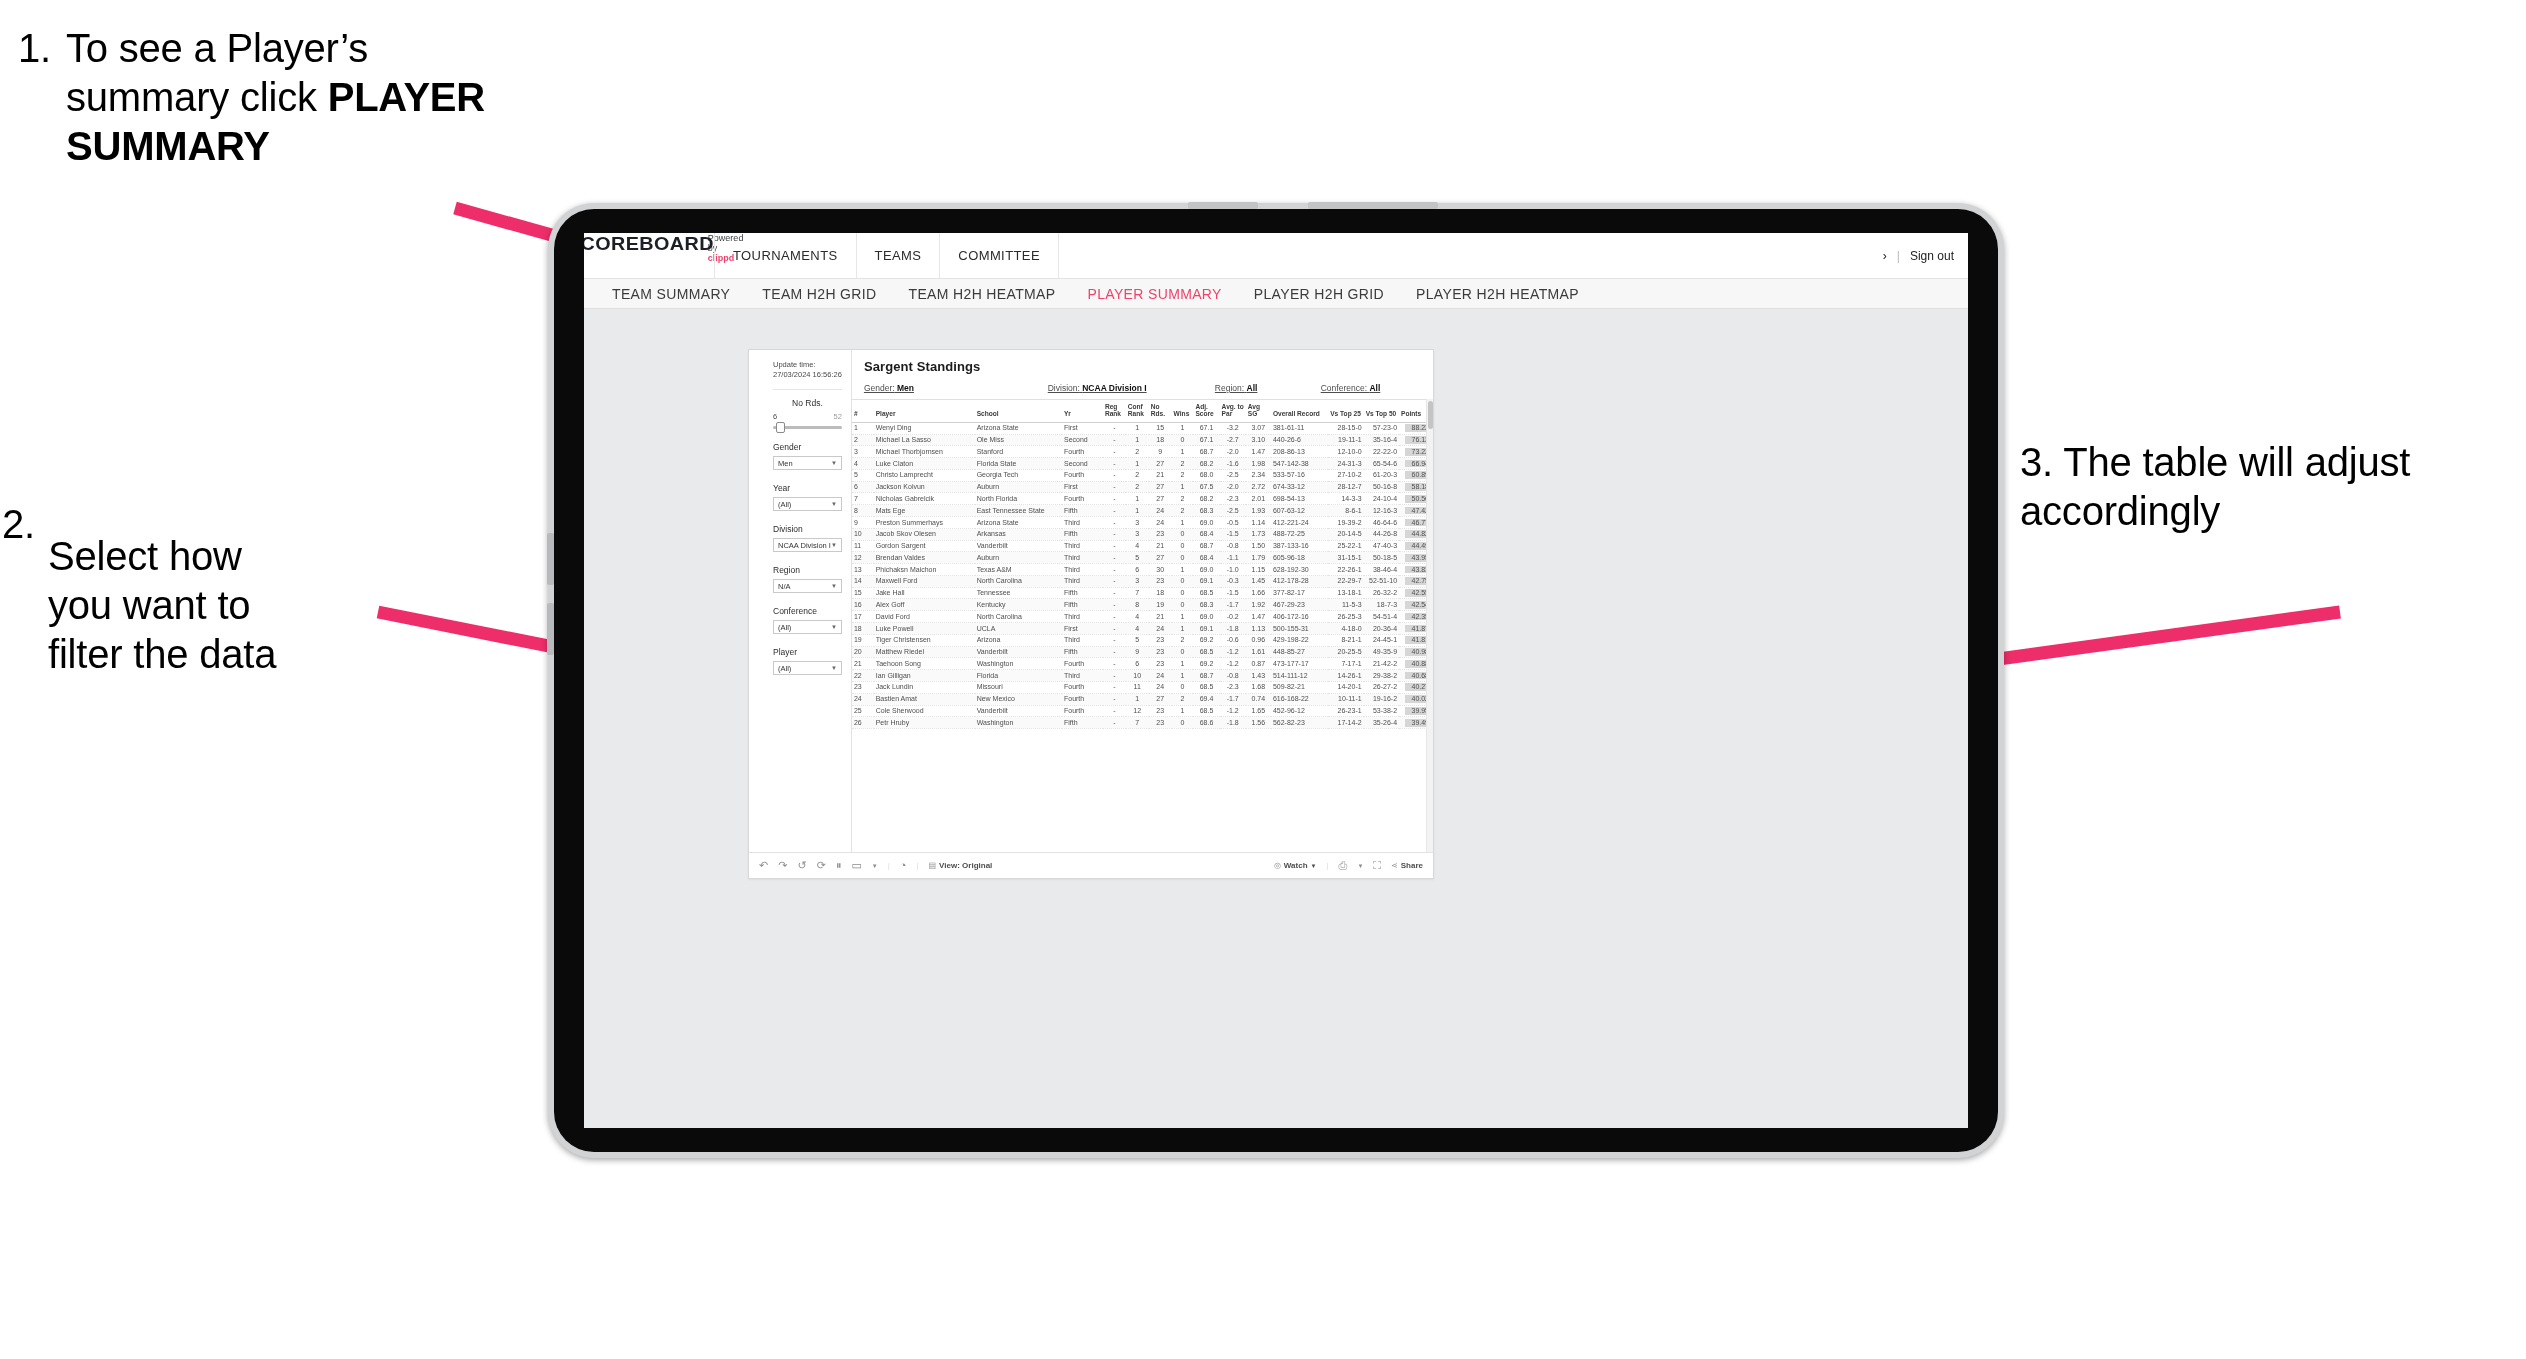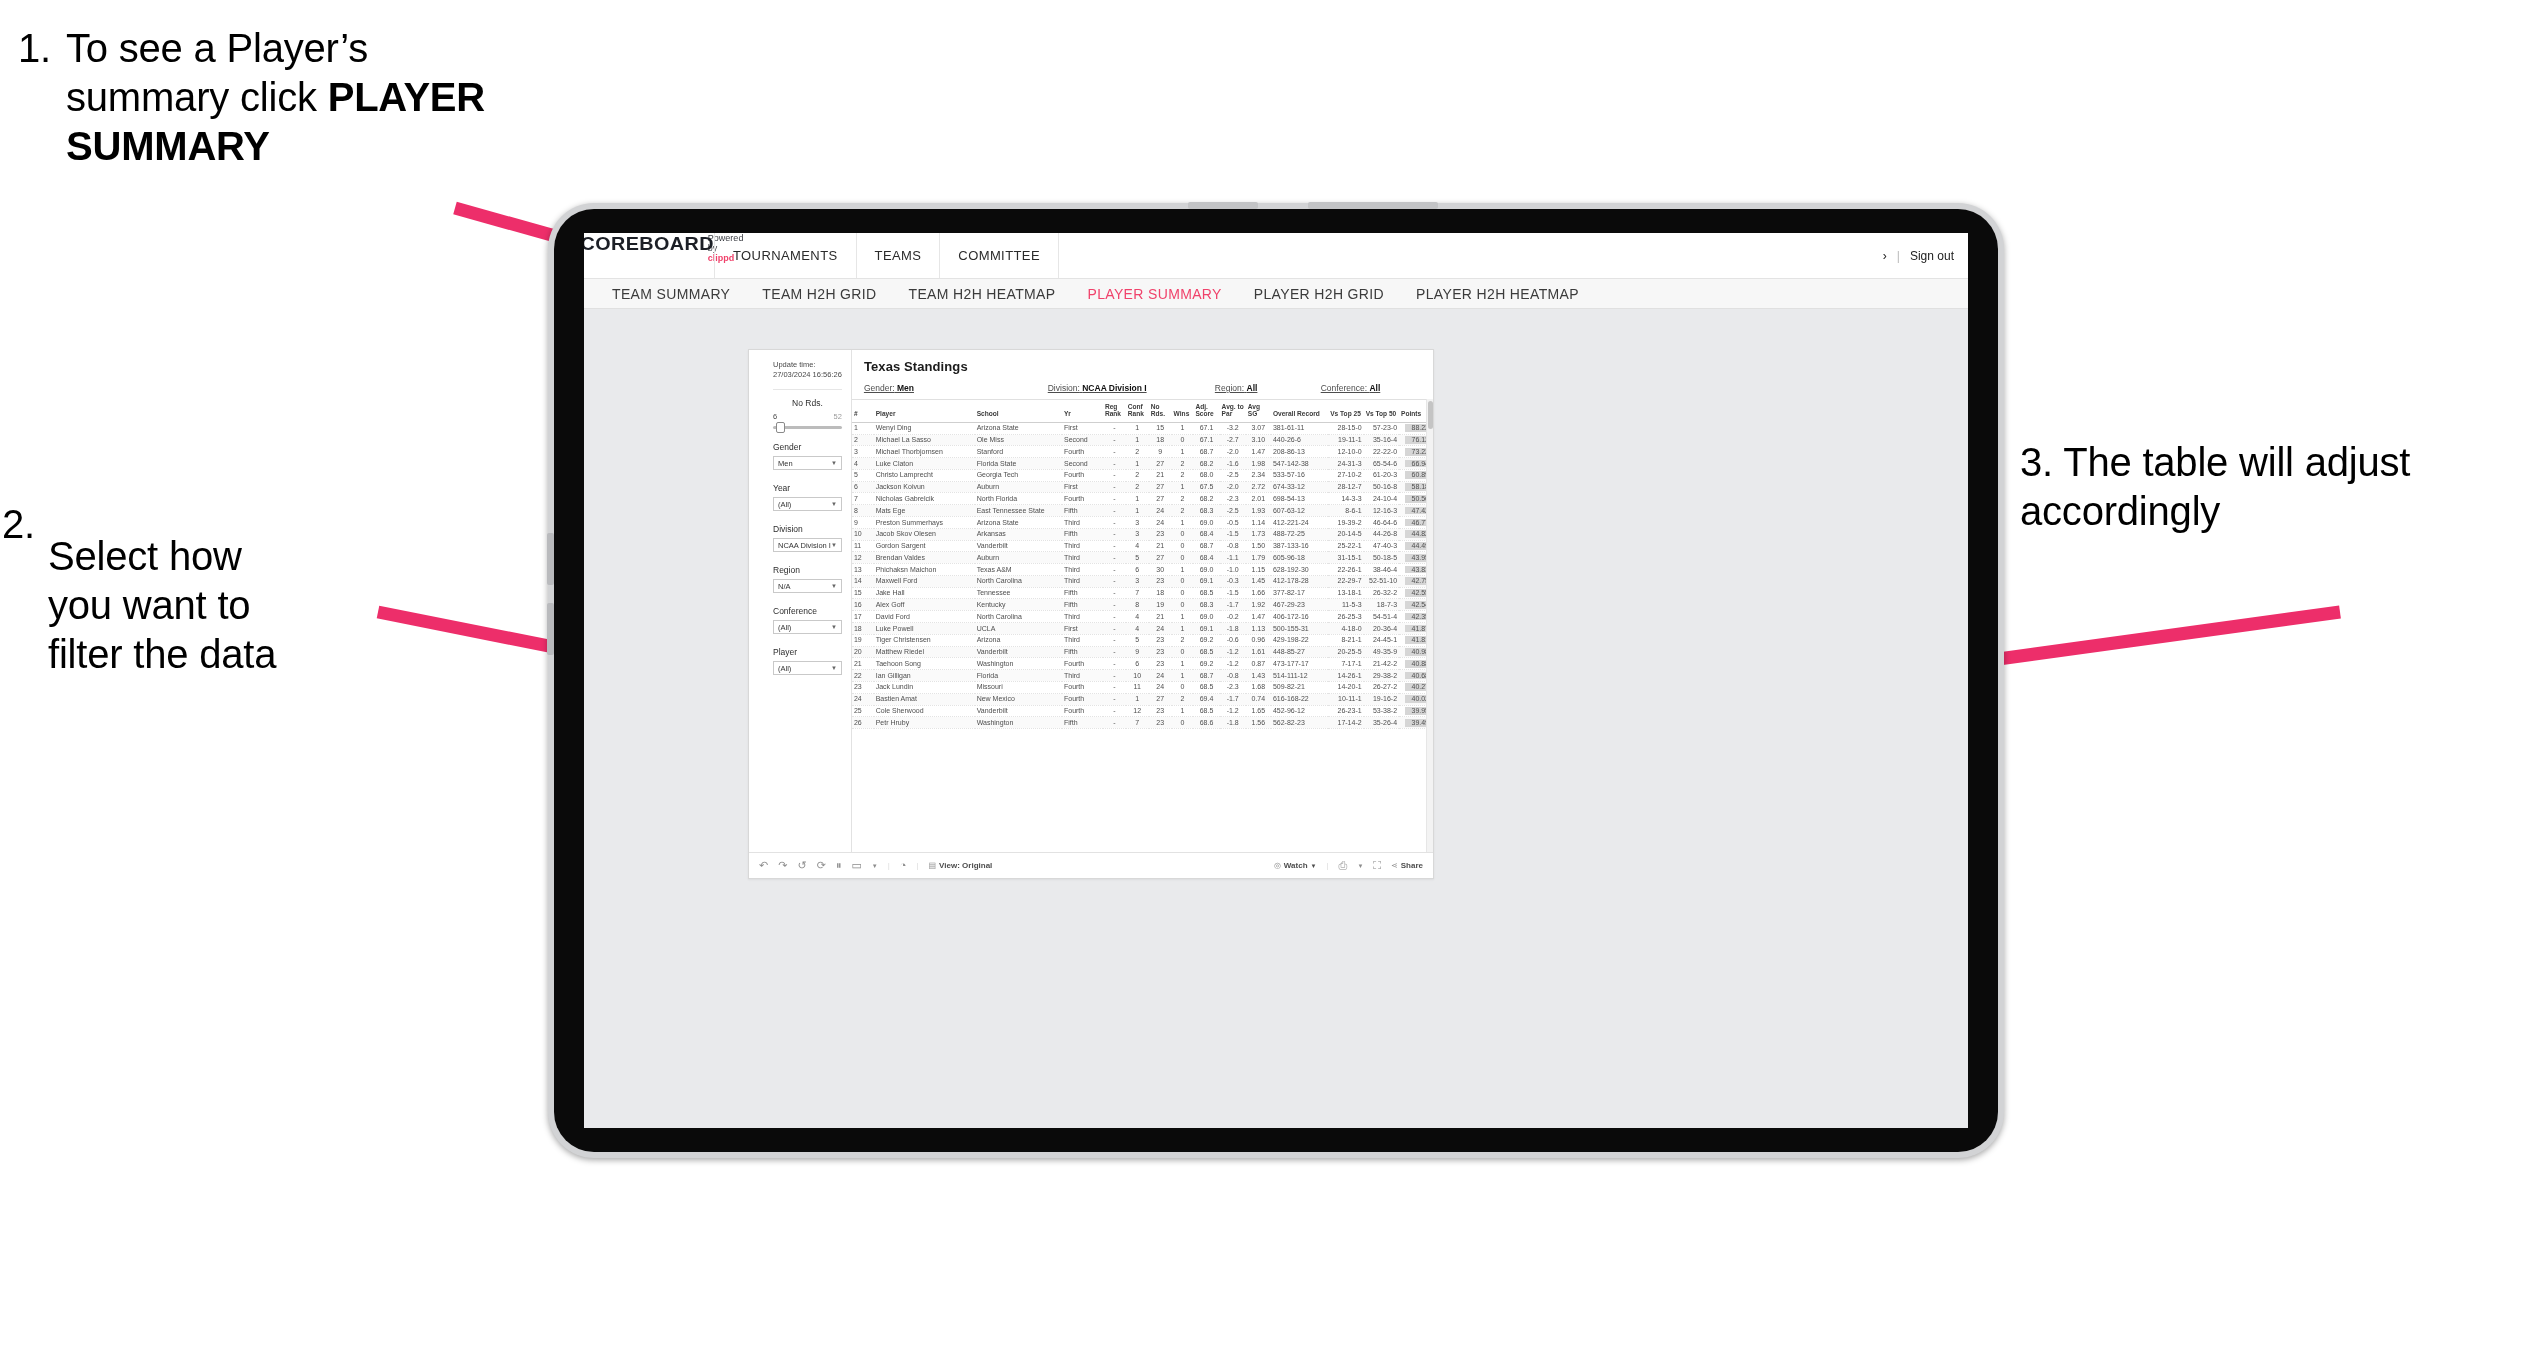--- a/index.html
+++ b/index.html
@@ -312,21 +312,21 @@
                   <div class="flabel">Player</div>
                   <div class="fselect">
                     <span class="cv">(All)</span>
                     <span class="caret">▼</span>
                   </div>
                 </div>
               </div>
 
               <div class="panel">
                 <div class="panel-head">
-                  <div class="panel-title">Texas Standings</div>
+                  <div class="panel-title">Sargent Standings</div>
                   <div class="panel-meta">
                     <div class="pm1">
                       <span>Gender:</span>
                       <b>Men</b>
                     </div>
                     <div class="pm2">
                       <span>Division:</span>
                       <b>NCAA Division I</b>
                     </div>
                     <div class="pm3">

